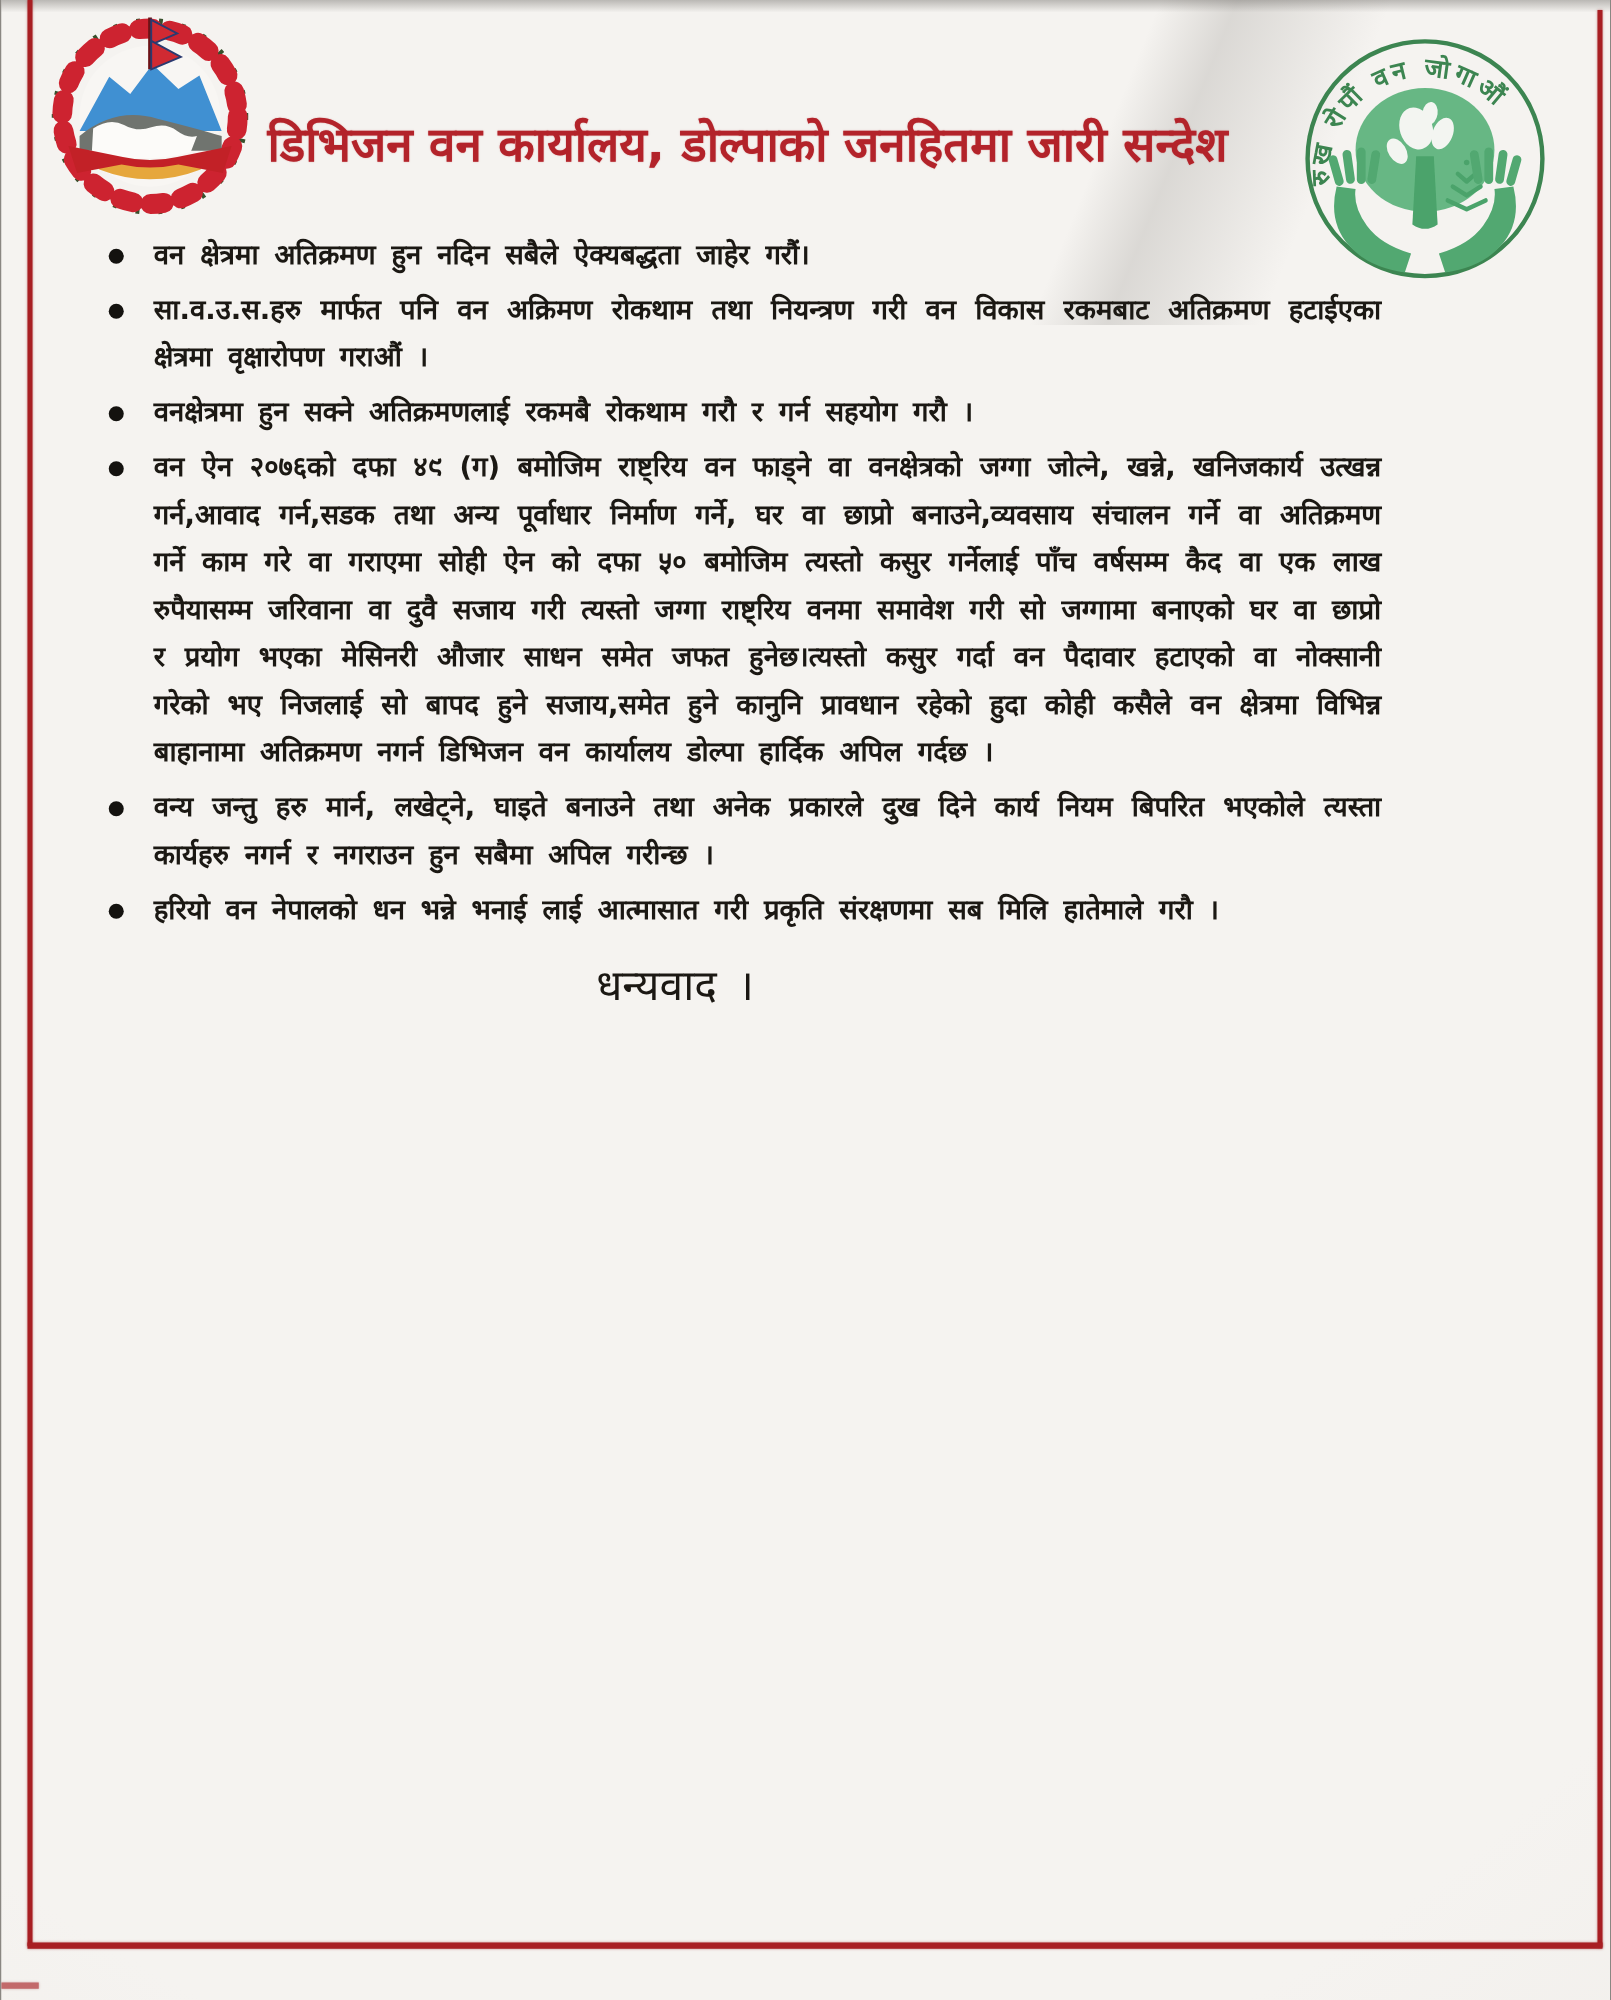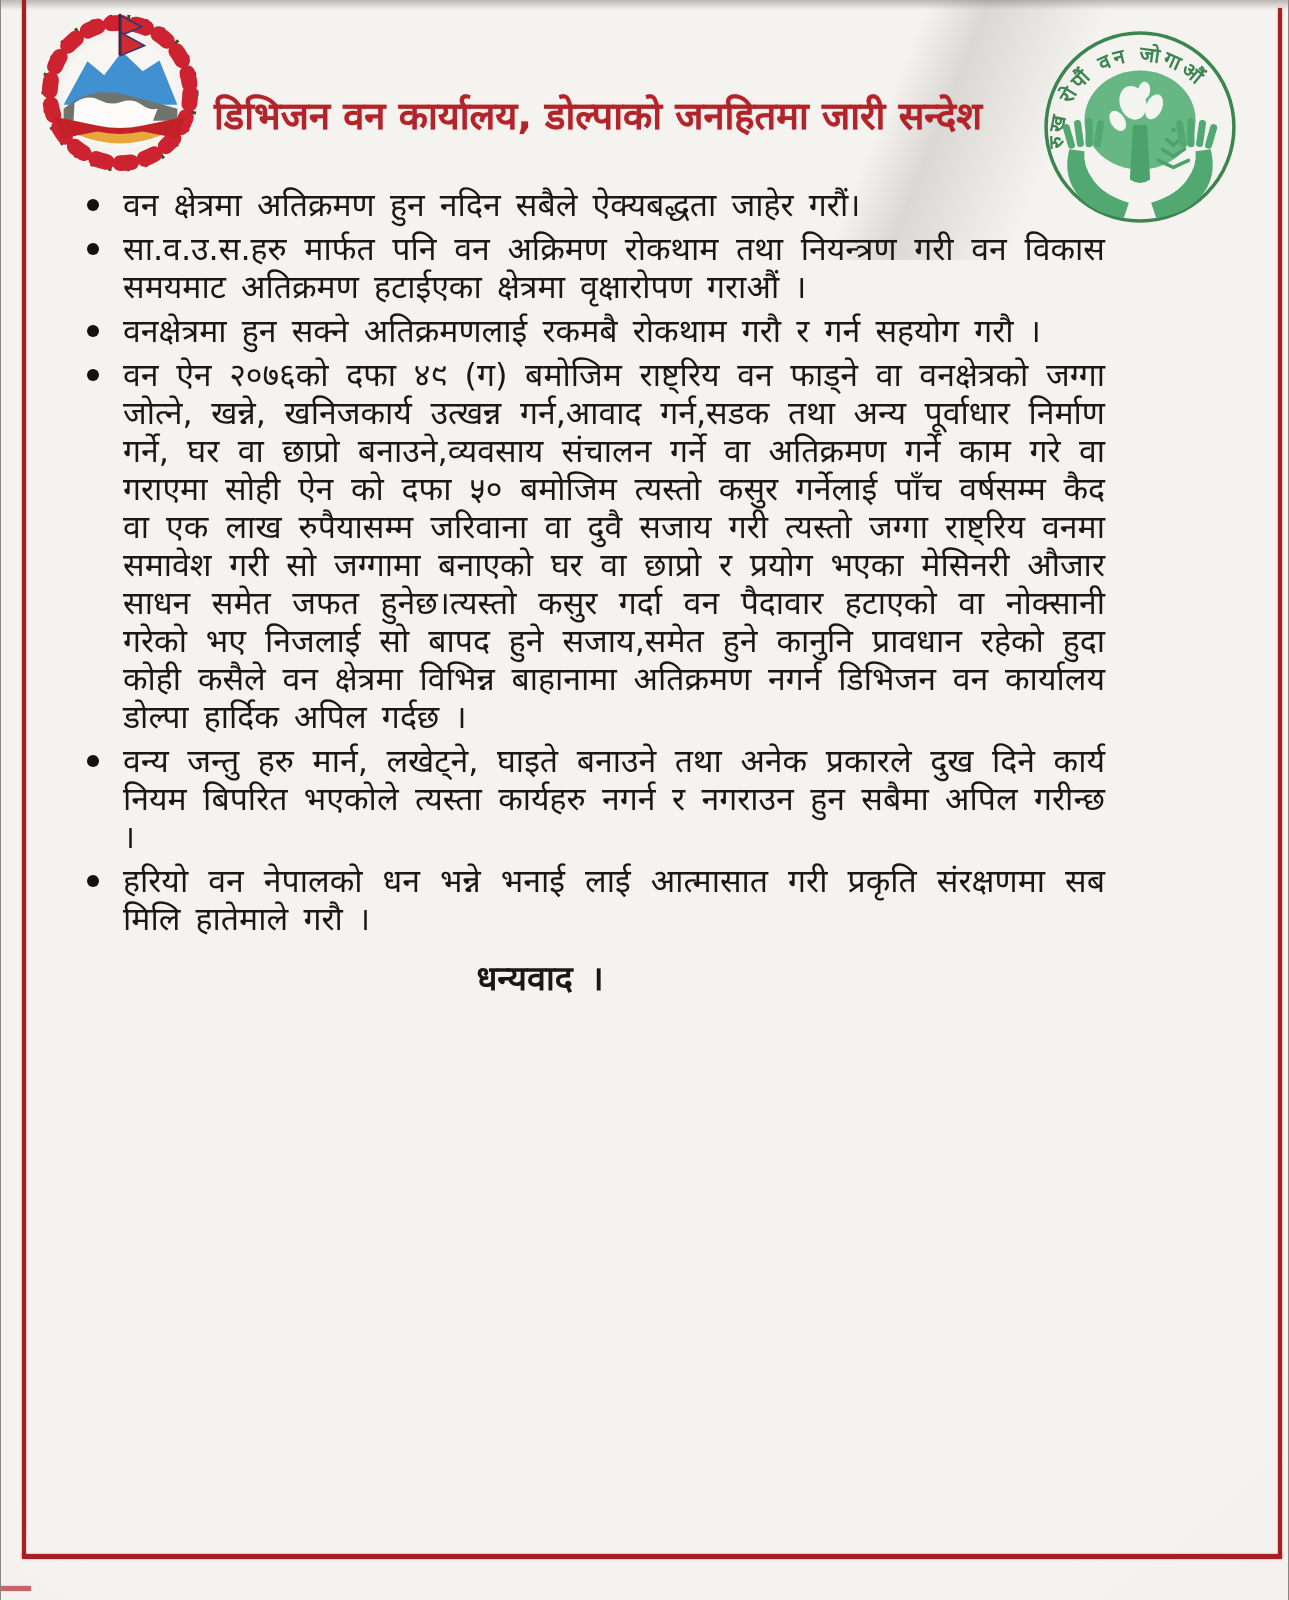--- a/index.html
+++ b/index.html
@@ -30,37 +30,37 @@
     font-size:38px;font-weight:bold;color:#b3232a;
     white-space:nowrap;text-shadow:0 0 1px rgba(179,35,42,.5);
   }
 
   .content{position:absolute;left:84px;top:186px;width:1020px;}
   ul.notice{list-style:none;margin:0;padding:0;}
   ul.notice li{
     position:relative;
     padding-left:38px;
     margin-bottom:6px;
-    font-size:32px;
+    font-size:22px;
     line-height:38px;
-    font-weight:400;
+    font-weight:700;
     text-align:justify;
     word-spacing:5px;
   }
   .dot{
     position:absolute;left:2px;top:13px;
     width:12px;height:12px;border-radius:50%;
     background:#14120f;
   }
   .closing{
     margin-top:16px;
     text-align:center;
     transform:translateX(-55px);
     font-size:34px;
-    font-weight:bold;
+    font-weight:normal;
     word-spacing:6px;
   }
 </style>
 </head>
 <body>
 
 <div class="paper">
 
   <div class="b-line b-left"></div>
   <div class="b-line b-right"></div>
@@ -113,21 +113,21 @@
       <rect x="36" y="93" width="7" height="27" rx="3.5" transform="rotate(-8 39 106)"></rect>
       <rect x="46" y="91" width="7" height="29" rx="3.5"></rect>
       <rect x="56" y="93" width="7" height="27" rx="3.5" transform="rotate(9 59 106)"></rect>
     </g>
     <use href="#handL" transform="translate(200 0) scale(-1 1)"></use>
   </svg>
 
   <div class="content">
     <ul class="notice">
       <li><span class="dot"></span><span>वन क्षेत्रमा अतिक्रमण हुन नदिन सबैले ऐक्यबद्धता जाहेर गरौं।</span></li>
-      <li><span class="dot"></span><span>सा.व.उ.स.हरु मार्फत पनि वन अक्रिमण रोकथाम तथा नियन्त्रण गरी वन विकास समयमाट अतिक्रमण हटाईएका क्षेत्रमा वृक्षारोपण गराऔं ।</span></li>
+      <li><span class="dot"></span><span>सा.व.उ.स.हरु मार्फत पनि वन अक्रिमण रोकथाम तथा नियन्त्रण गरी वन विकास रकमबाट अतिक्रमण हटाईएका क्षेत्रमा वृक्षारोपण गराऔं ।</span></li>
       <li><span class="dot"></span><span>वनक्षेत्रमा हुन सक्ने अतिक्रमणलाई रकमबै रोकथाम गरौ र गर्न सहयोग गरौ ।</span></li>
       <li><span class="dot"></span><span>वन ऐन २०७६को दफा ४९ (ग) बमोजिम राष्ट्रिय वन फाड्ने वा वनक्षेत्रको जग्गा जोत्ने, खन्ने, खनिजकार्य उत्खन्न गर्न,आवाद गर्न,सडक तथा अन्य पूर्वाधार निर्माण गर्ने, घर वा छाप्रो बनाउने,व्यवसाय संचालन गर्ने वा अतिक्रमण गर्ने काम गरे वा गराएमा सोही ऐन को दफा ५० बमोजिम त्यस्तो कसुर गर्नेलाई पाँच वर्षसम्म कैद वा एक लाख रुपैयासम्म जरिवाना वा दुवै सजाय गरी त्यस्तो जग्गा राष्ट्रिय वनमा समावेश गरी सो जग्गामा बनाएको घर वा छाप्रो र प्रयोग भएका मेसिनरी औजार साधन समेत जफत हुनेछ।त्यस्तो कसुर गर्दा वन पैदावार हटाएको वा नोक्सानी गरेको भए निजलाई सो बापद हुने सजाय,समेत हुने कानुनि प्रावधान रहेको हुदा कोही कसैले वन क्षेत्रमा विभिन्न बाहानामा अतिक्रमण नगर्न डिभिजन वन कार्यालय डोल्पा हार्दिक अपिल गर्दछ ।</span></li>
       <li><span class="dot"></span><span>वन्य जन्तु हरु मार्न, लखेट्ने, घाइते बनाउने तथा अनेक प्रकारले दुख दिने कार्य नियम बिपरित भएकोले त्यस्ता कार्यहरु नगर्न र नगराउन हुन सबैमा अपिल गरीन्छ ।</span></li>
       <li><span class="dot"></span><span>हरियो वन नेपालको धन भन्ने भनाई लाई आत्मासात गरी प्रकृति संरक्षणमा सब मिलि हातेमाले गरौ ।</span></li>
     </ul>
     <div class="closing">धन्यवाद ।</div>
   </div>
 
 </div>
 

